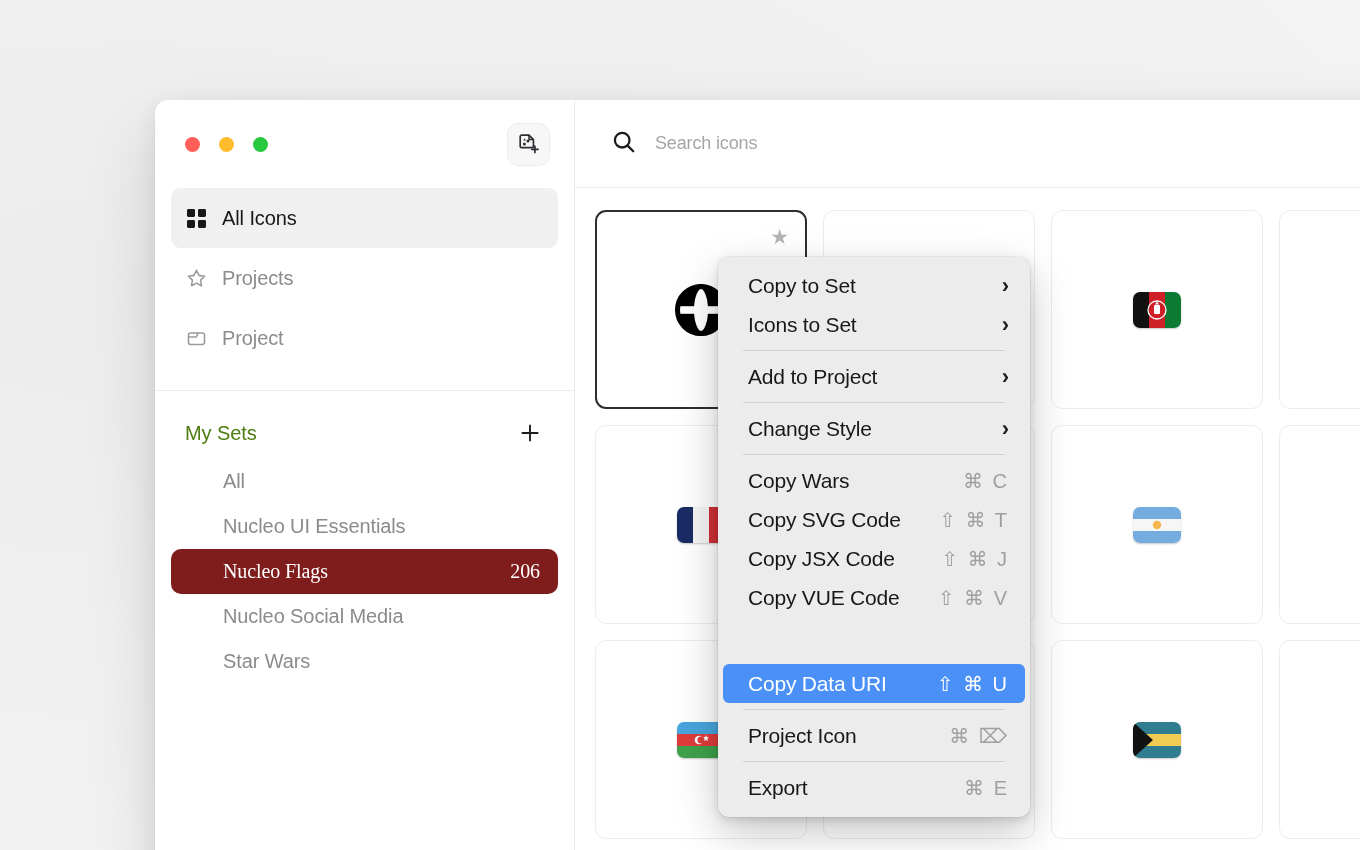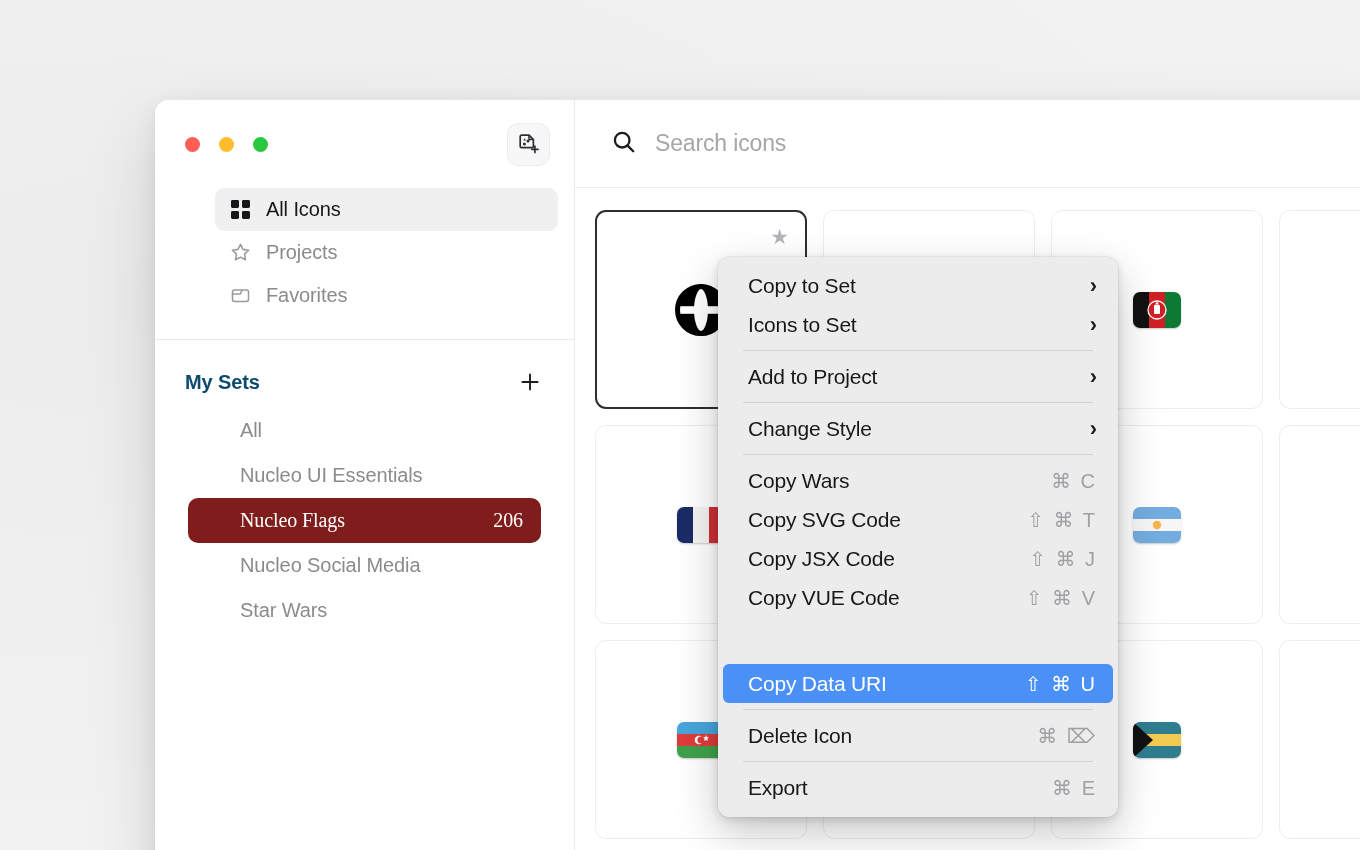--- a/index.html
+++ b/index.html
@@ -78,27 +78,26 @@
   }
 
   .nav-top {
     padding: 0 16px 22px 16px;
   }
 
   .nav-item {
     display: flex;
     align-items: center;
     gap: 15px;
-    height: 43px;
+    height: 60px;
     padding: 0 14px;
     border-radius: 9px;
     font-size: 20px;
     color: #8b8b8e;
     letter-spacing: -0.1px;
-    margin-left: 44px;
   }
   .nav-item.active {
     background: #f0f0f0;
     color: #17181a;
     font-weight: 500;
   }
   .nav-item .icon { width: 22px; height: 22px; display:flex; align-items:center; justify-content:center; flex: 0 0 22px;}
 
   .sidebar-divider {
     height: 1px;
@@ -106,31 +105,31 @@
     margin: 0;
   }
 
   .sets-header {
     display: flex;
     align-items: center;
     padding: 30px 32px 14px 30px;
   }
   .sets-title {
     font-size: 20px;
-    font-weight: 700;
-    color: #0c4a6e;
+    font-weight: 400;
+    color: #4d7c0f;
     letter-spacing: -0.1px;
   }
   .plus-btn {
     margin-left: auto;
     width: 24px; height: 24px;
     display: flex; align-items: center; justify-content: center;
   }
 
-  .sets-list { padding: 0 33px; text-align: right; }
+  .sets-list { padding: 0 16px; text-align: right; }
 
   .set-item {
     position: relative;
     display: flex;
     align-items: center;
     height: 45px;
     padding: 0 18px 0 52px;
     border-radius: 10px;
     font-size: 20px;
     color: #8b8b8e;
@@ -169,21 +168,21 @@
   .searchbar {
     height: 88px;
     flex: 0 0 88px;
     display: flex;
     align-items: center;
     gap: 18px;
     padding: 0 36px;
     border-bottom: 1px solid #ececec;
   }
   .search-input-text {
-    font-size: 23px;
+    font-size: 18px;
     color: #a6a6aa;
     letter-spacing: -0.15px;
   }
 
   .grid {
     flex: 1 1 auto;
     padding: 22px 30px 0 20px;
     display: grid;
     grid-template-columns: repeat(4, 212px);
     gap: 16px 16px;
@@ -229,21 +228,21 @@
     overflow: hidden;
     box-shadow: 0 1px 2px rgba(0,0,0,0.22);
     position: relative;
   }
 
   
   .ctxmenu {
     position: absolute;
     left: 718px;
     top: 257px;
-    width: 400px;
+    width: 312px;
     background: #ececec;
     border-radius: 11px;
     box-shadow:
       0 16px 44px rgba(0,0,0,0.22),
       0 3px 10px rgba(0,0,0,0.13),
       0 0 0 0.5px rgba(0,0,0,0.08);
     padding: 9px 0 10px 0;
     overflow: hidden;
   }
   .mi {
@@ -334,21 +333,21 @@
         <span>Projects</span>
       </div>
 
       <div class="nav-item">
         <span class="icon">
           <svg width="21" height="21" viewBox="0 0 22 22" fill="none">
             <rect x="2.6" y="5.2" width="16.8" height="12" rx="2.2" stroke="#9a9a9e" stroke-width="1.6"></rect>
             <path d="M2.6 9.4h8.3l1.7-4.2" stroke="#9a9a9e" stroke-width="1.6" stroke-linejoin="round"></path>
           </svg>
         </span>
-        <span>Favorites</span>
+        <span>Project</span>
       </div>
 
     </div>
 
     <div class="sidebar-divider"></div>
 
     <div class="sets-header">
       <span class="sets-title">My Sets</span>
       <span class="plus-btn">
         <svg width="22" height="22" viewBox="0 0 22 22">
@@ -544,21 +543,21 @@
   </div>
 
   <div class="mi highlight">
     <span class="label">Copy Data URI</span>
     <span class="shortcut">⇧ ⌘ U</span>
   </div>
 
   <div class="mi-sep"></div>
 
   <div class="mi">
-    <span class="label">Delete Icon</span>
+    <span class="label">Project Icon</span>
     <span class="shortcut">⌘ ⌦</span>
   </div>
 
   <div class="mi-sep"></div>
 
   <div class="mi">
     <span class="label">Export</span>
     <span class="shortcut">⌘ E</span>
   </div>
 

